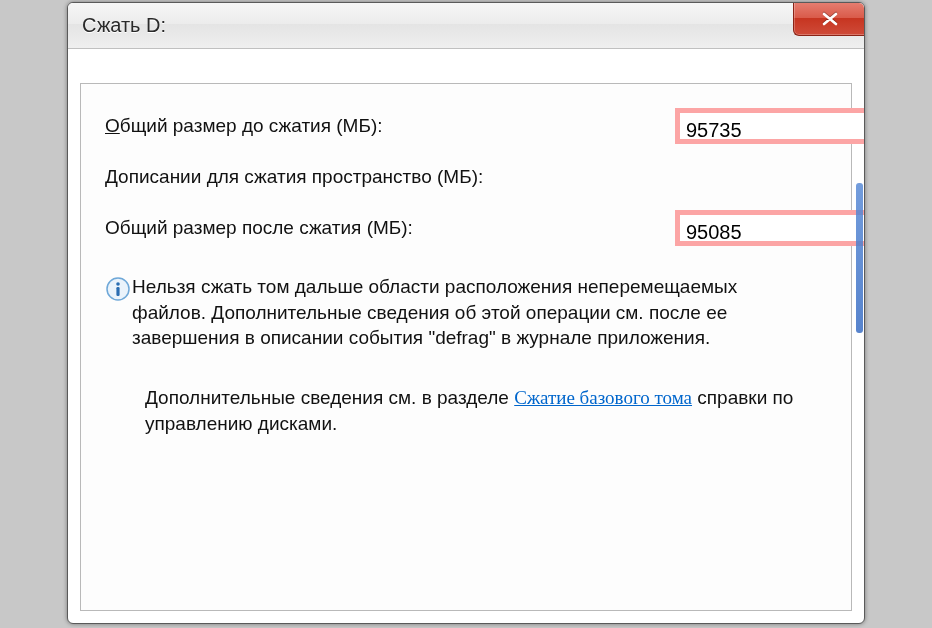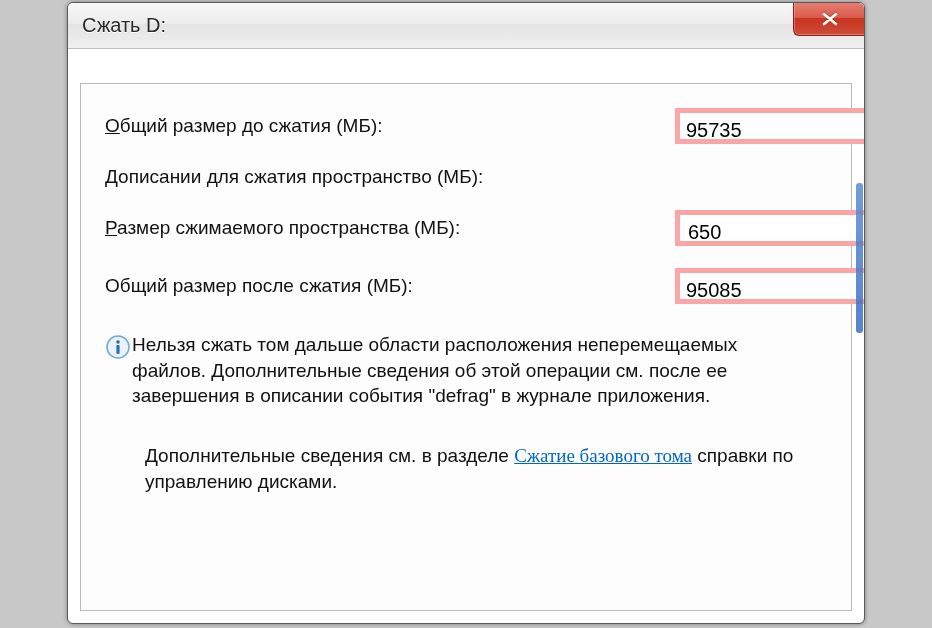--- a/index.html
+++ b/index.html
@@ -209,34 +209,20 @@
         <div class="ro-box">95735</div>
       </div>
     </div>
 
     <div class="row">
       <div class="lbl">
         <span class="ul">Д</span><span>описании для сжатия пространство (МБ):</span>
       </div>
     </div>
 
-    <div class="row">
-      <div class="lbl">
-        <span class="ul">Р</span><span>азмер сжимаемого пространства (МБ):</span>
-      </div>
-      <div class="field">
-        <div class="spin-wrap">
-          <input type="text" value="650" style="">
-          <div class="spinners">
-            <div class="spin-btn">▲</div>
-            <div class="spin-btn">▼</div>
-          </div>
-        </div>
-      </div>
-    </div>
 
     <div class="row">
       <div class="lbl">Общий размер после сжатия (МБ):</div>
       <div class="field">
         <div class="ro-box">95085</div>
       </div>
     </div>
 
     <div class="info-block">
       <div class="info-icon">

